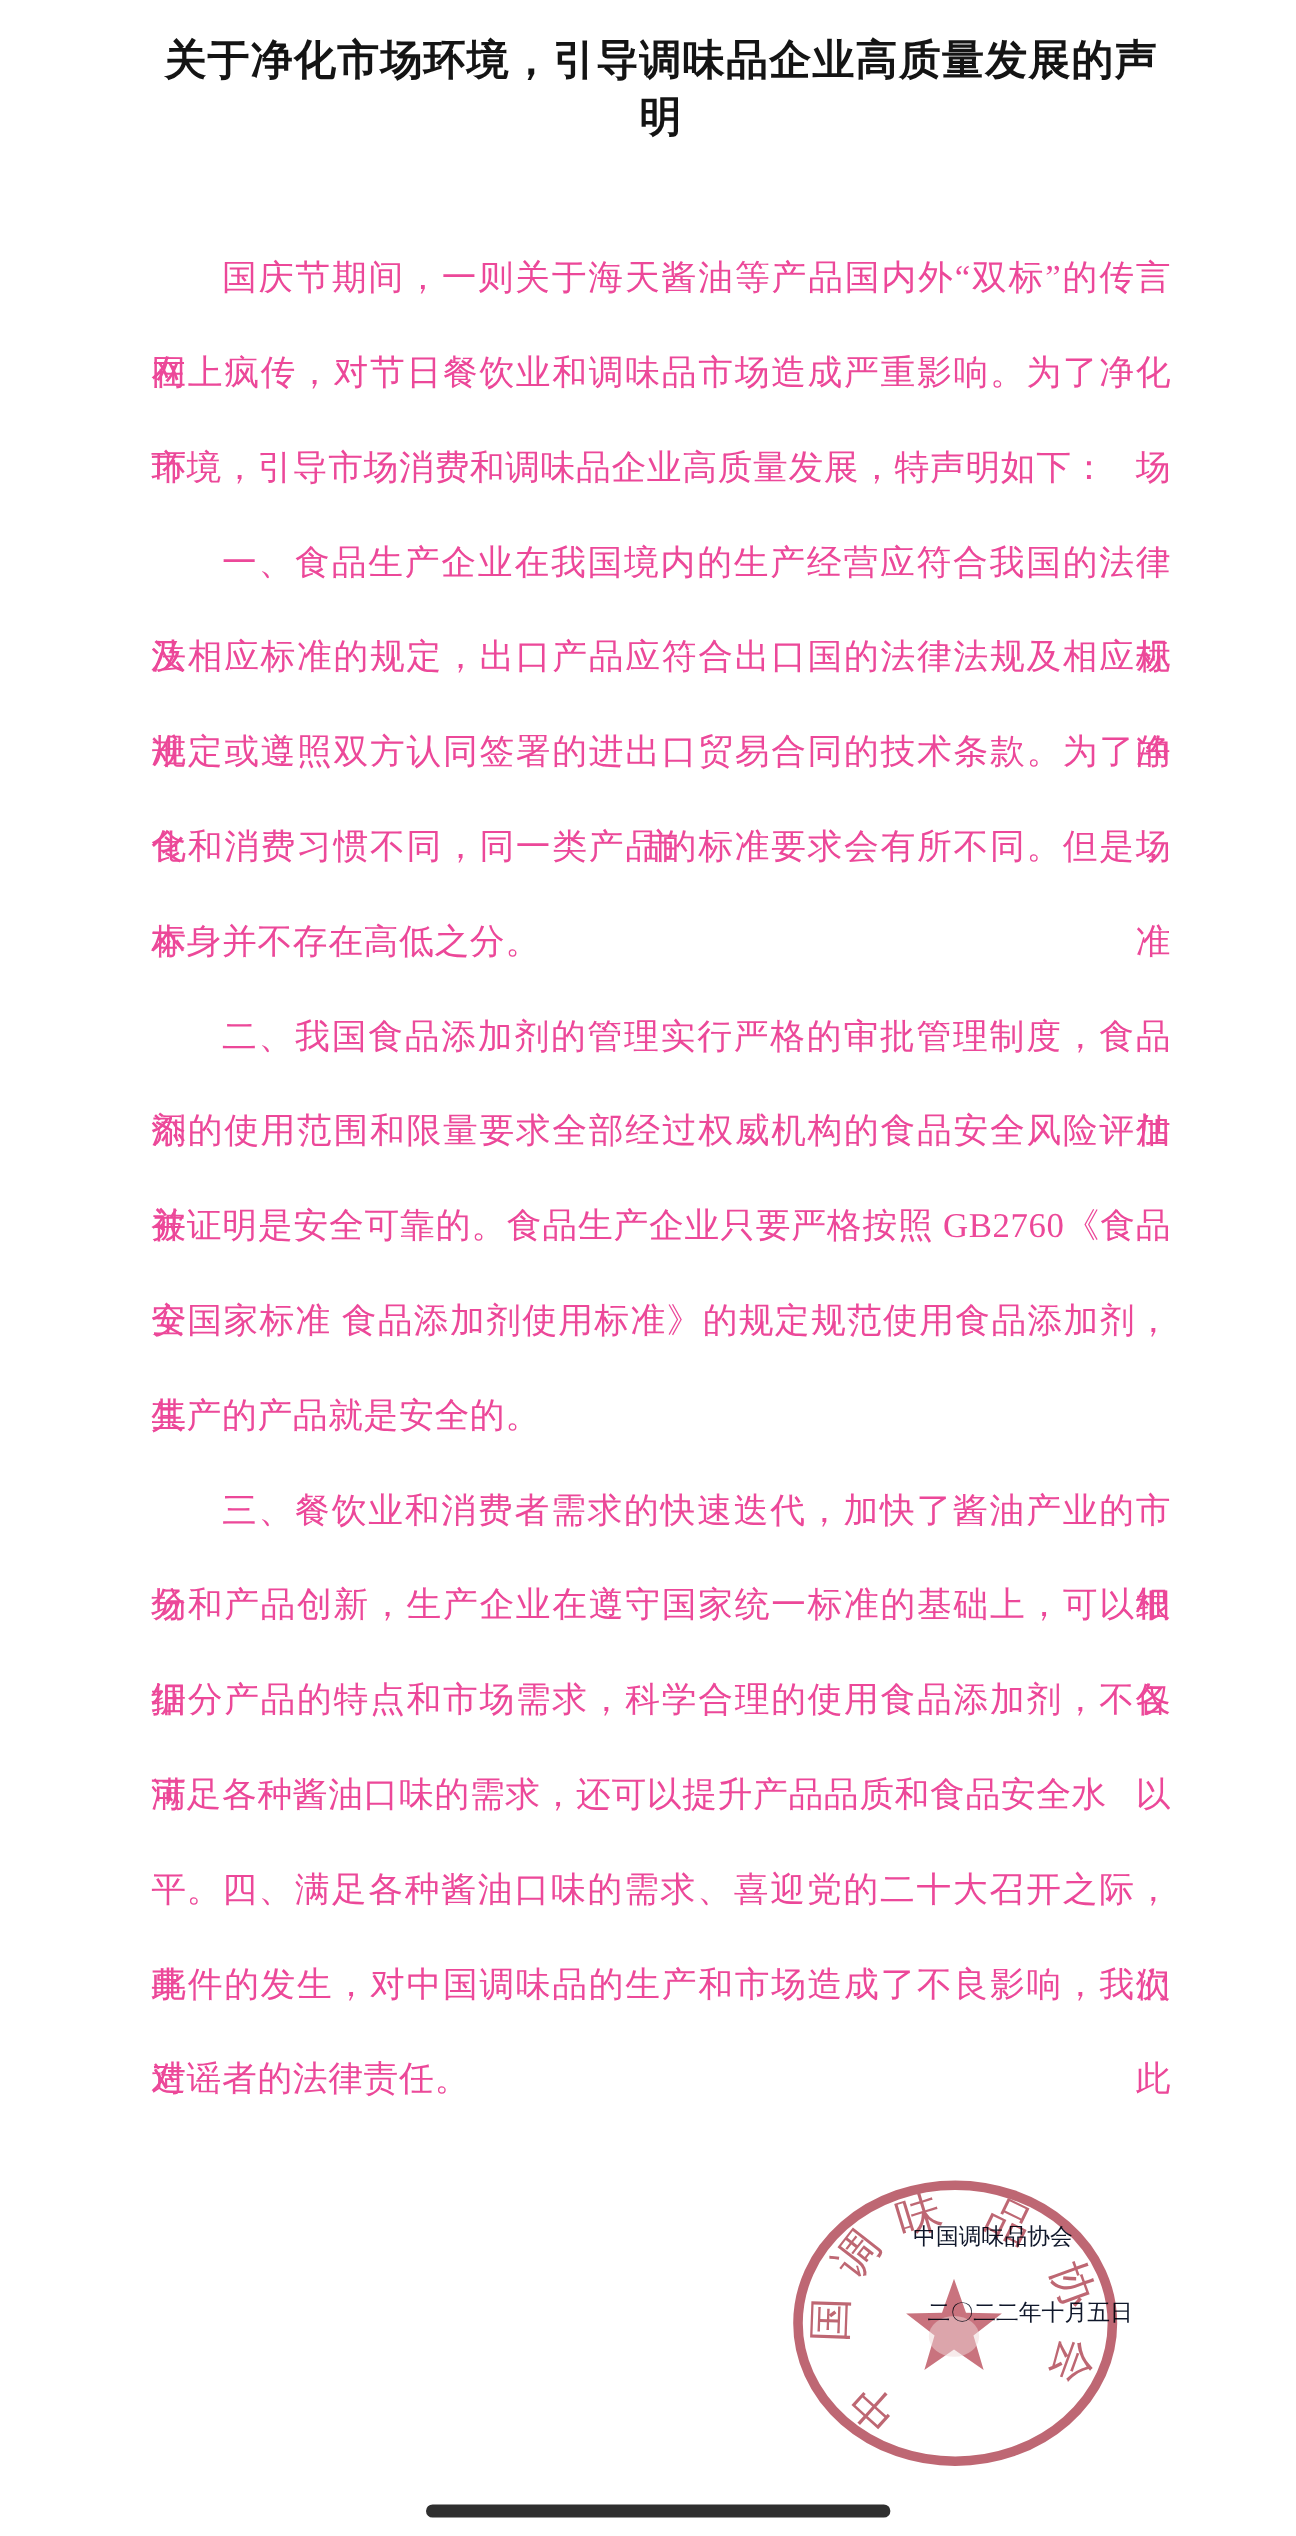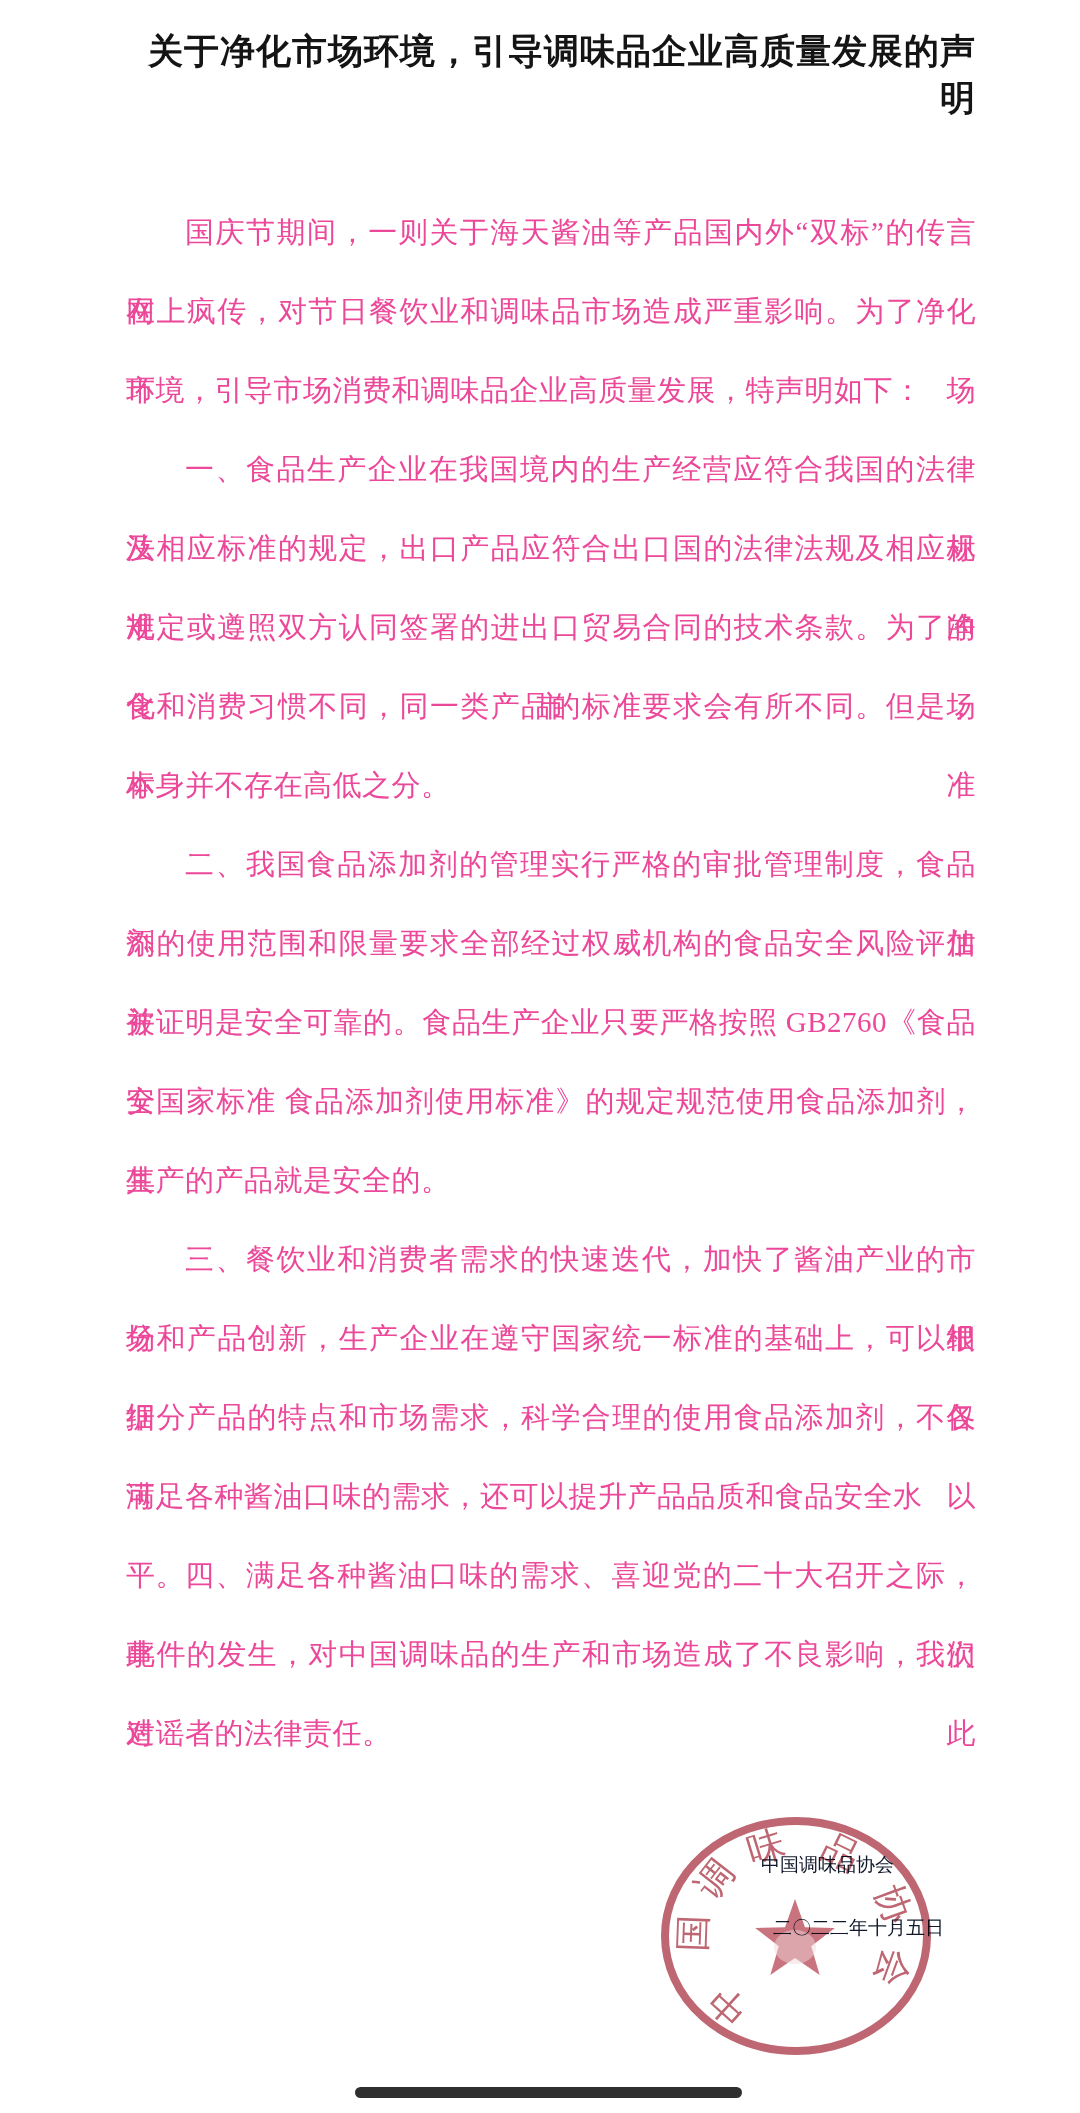--- a/index.html
+++ b/index.html
@@ -12,21 +12,21 @@
     color:#1c1c1c;
   }
   .content { position:absolute; left:126px; top:0; width:850px; }
   .doc-title {
     margin-top:27px;
     font-family:"Liberation Sans", sans-serif;
     font-weight:700;
     font-size:35px;
     line-height:47px;
     letter-spacing:1px;
-    text-align:right;
+    text-align:center;
     color:#141414;
   }
   .body-block { margin-top:72px; }
   .ln {
     font-size:29px;
     height:79px;
     line-height:79px;
     letter-spacing:0.5px;
     color:#ec4899;
   }

